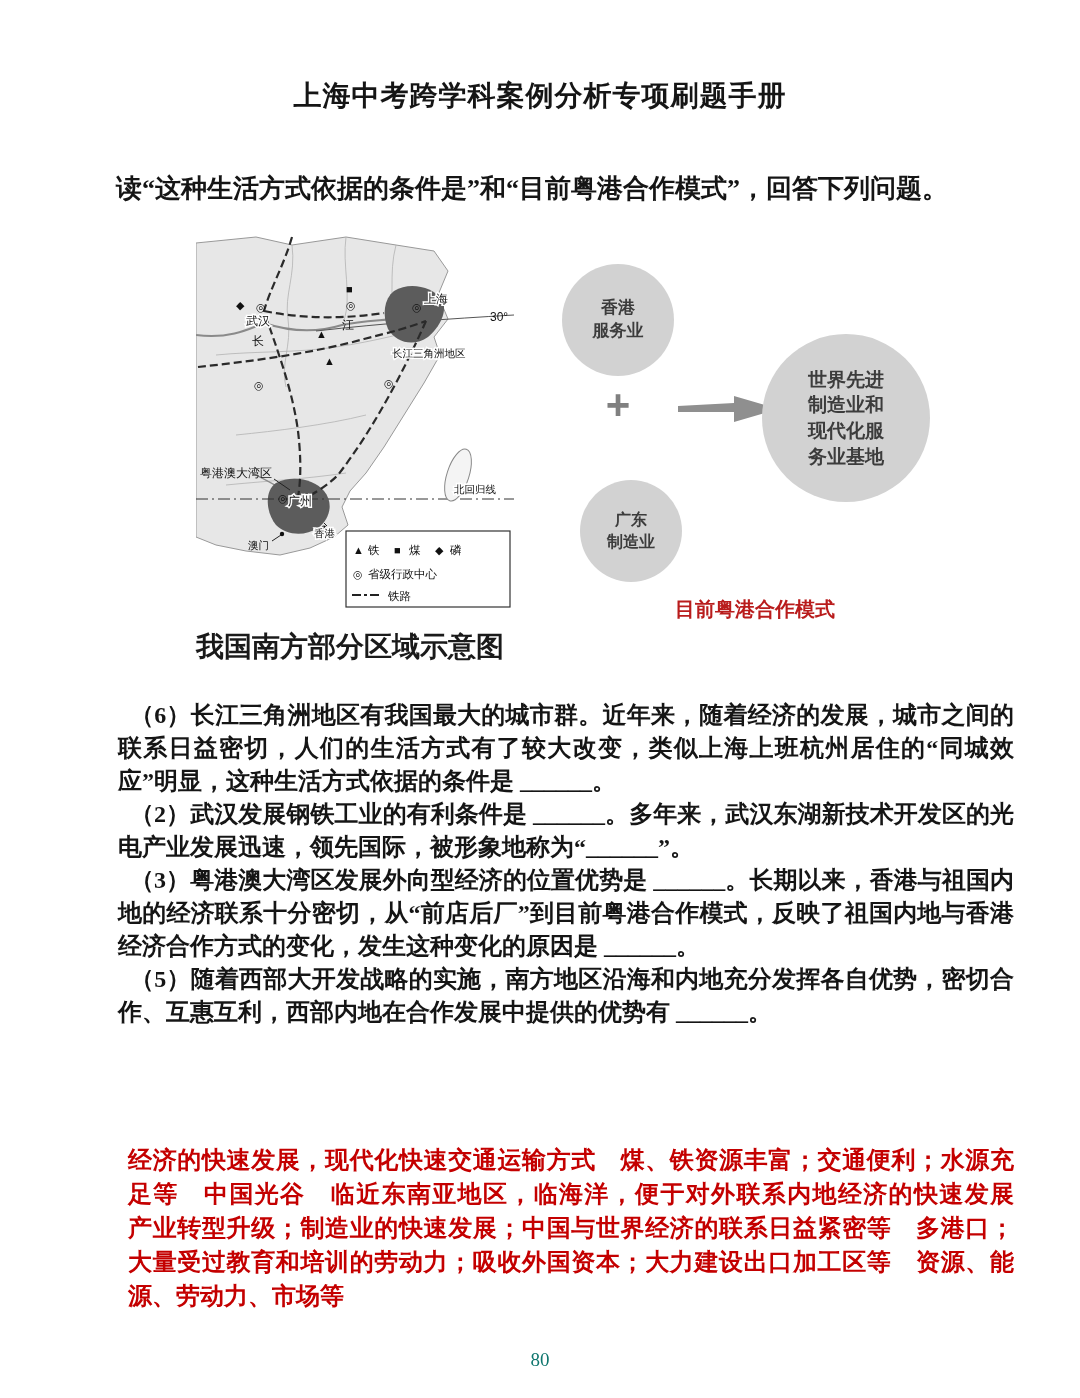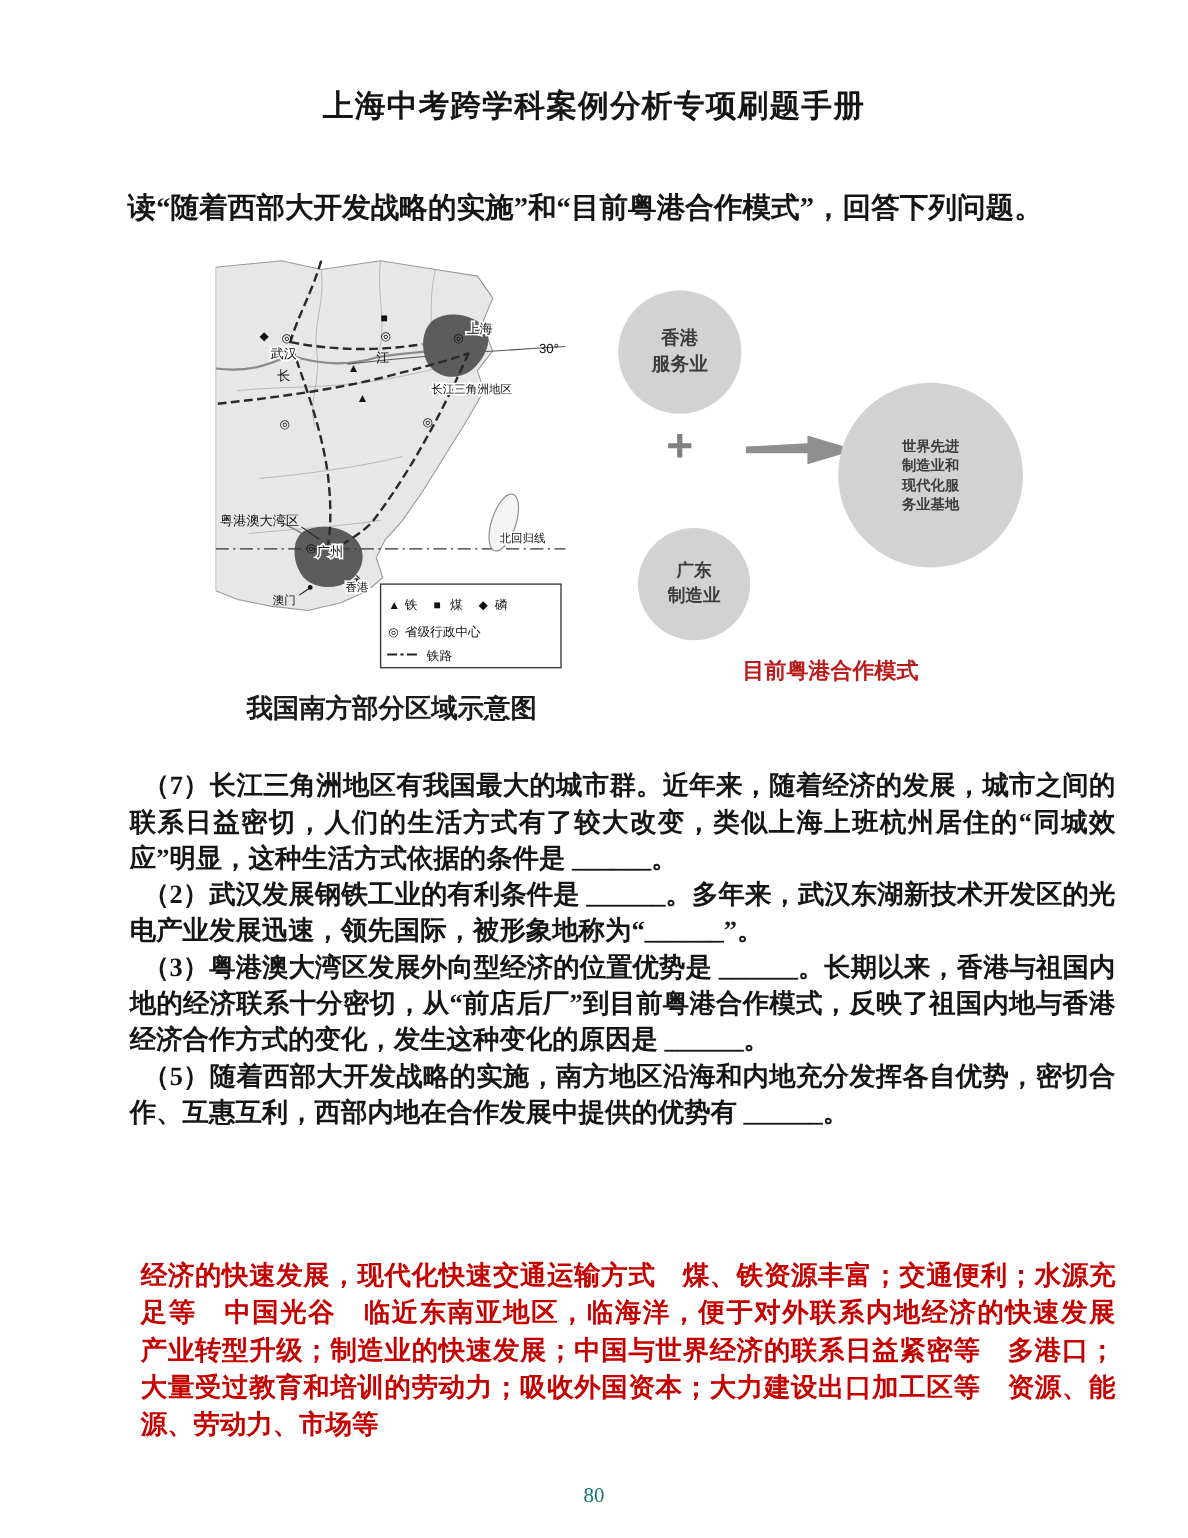--- a/index.html
+++ b/index.html
@@ -17,32 +17,32 @@
            font-size:26px; font-weight:bold; }
 
   
   .map-figure { position:absolute; left:196px; top:232px; width:320px; }
   .map-svg { display:block; background:#ffffff; }
   .map-svg text { font-family:"Liberation Sans","DejaVu Sans",sans-serif; font-size:12px; fill:#111; }
   .map-svg text.small { font-size:10.5px; }
   .map-svg text.marker { font-size:11px; }
   .map-svg text.halo { stroke:#ffffff; stroke-width:3px; paint-order:stroke; }
   .map-svg text.legend-label { font-size:11.5px; }
-  .map-caption { margin-top:8px; text-align:center; font-size:24px; font-weight:bold; color:#1a1a1a; }
+  .map-caption { margin-top:8px; font-size:28px; font-weight:bold; color:#1a1a1a; }
 
   
   .diagram { position:absolute; left:540px; top:245px; width:430px; height:375px;
              font-family:"Liberation Sans","DejaVu Sans",sans-serif; }
   .circle { position:absolute; border-radius:50%; background:#d2d2d2;
             display:flex; align-items:center; justify-content:center;
             text-align:center; font-weight:bold; color:#3c3c3c;
             white-space:pre-line; line-height:1.35; }
   .c1 { left:22px; top:16px; width:112px; height:112px; font-size:17px; }
   .c2 { left:40px; top:232px; width:102px; height:102px; font-size:16px; }
-  .c3 { left:222px; top:100px; width:168px; height:168px; font-size:13px; }
+  .c3 { left:222px; top:86px; width:168px; height:168px; font-size:19px; }
   .plus { position:absolute; left:56px; top:136px; width:44px; text-align:center;
           font-size:42px; font-weight:bold; color:#808080; line-height:1; }
   .arrow { position:absolute; left:138px; top:148px; }
   .diagram-caption { position:absolute; left:0; top:348px; width:430px;
                      text-align:center; font-size:20px; font-weight:bold; color:#b91c1c; }
 
   
   .questions { position:absolute; left:118px; top:696px; width:896px;
                font-size:24px; font-weight:bold; line-height:33px; text-align:justify; }
   .questions p { margin:0; text-indent:12px; }
@@ -55,21 +55,21 @@
 
   .footer { position:absolute; top:1346px; left:0; width:100%; text-align:center;
             font-size:19px; color:#0f766e; }
 </style>
 </head>
 <body>
 
 <div class="page">
 
   <div class="title">上海中考跨学科案例分析专项刷题手册</div>
-  <p class="intro">读“随着西部大开发战略的实施”和“目前粤港合作模式”，回答下列问题。</p>
+  <p class="intro">读“这种生活方式依据的条件是”和“目前粤港合作模式”，回答下列问题。</p>
 
   <figure class="map-figure">
     <svg class="map-svg" viewBox="0 0 320 385" width="320" height="385">
 
       <path d="M0,8 L60,2 L96,10 L150,2 L200,10 L238,16 L252,36 L242,60 L252,84 L238,102 L244,120 L228,148 L208,180 L188,212 L170,238 L154,256 L146,272 L152,290 L138,302 L114,313 L84,320 L50,316 L20,310 L0,302 Z" fill="#e7e7e7" stroke="#999999" stroke-width="1"></path>
 
       <path d="M96,10 C100,40 88,60 92,84 C96,110 84,130 90,152 M150,2 C146,30 156,60 148,86 M200,10 C192,40 200,66 192,88 M20,120 C60,116 100,118 140,112 C180,106 210,98 238,90 M40,200 C80,196 130,190 170,180 M30,250 C70,246 110,244 150,238" fill="none" stroke="#b2b2b2" stroke-width="0.8"></path>
 
       <path d="M0,100 C30,104 50,96 68,88 C92,96 120,98 146,90 C176,84 206,86 226,78 C236,74 242,70 248,66" fill="none" stroke="#8a8a8a" stroke-width="2"></path>
 
@@ -151,21 +151,21 @@
       <polygon points="0,10 56,7 56,0 100,13 56,26 56,16 0,16" fill="#8f8f8f"></polygon>
     </svg>
     <div class="circle c3">世界先进
 制造业和
 现代化服
 务业基地</div>
     <div class="diagram-caption">目前粤港合作模式</div>
   </div>
 
   <div class="questions">
-    <p>（7）长江三角洲地区有我国最大的城市群。近年来，随着经济的发展，城市之间的联系日益密切，人们的生活方式有了较大改变，类似上海上班杭州居住的“同城效应”明显，这种生活方式依据的条件是 ______。</p>
+    <p>（6）长江三角洲地区有我国最大的城市群。近年来，随着经济的发展，城市之间的联系日益密切，人们的生活方式有了较大改变，类似上海上班杭州居住的“同城效应”明显，这种生活方式依据的条件是 ______。</p>
     <p>（2）武汉发展钢铁工业的有利条件是 ______。多年来，武汉东湖新技术开发区的光电产业发展迅速，领先国际，被形象地称为“______”。</p>
     <p>（3）粤港澳大湾区发展外向型经济的位置优势是 ______。长期以来，香港与祖国内地的经济联系十分密切，从“前店后厂”到目前粤港合作模式，反映了祖国内地与香港经济合作方式的变化，发生这种变化的原因是 ______。</p>
     <p>（5）随着西部大开发战略的实施，南方地区沿海和内地充分发挥各自优势，密切合作、互惠互利，西部内地在合作发展中提供的优势有 ______。</p>
   </div>
 
   <div class="answers">
     <p class="answer-text">经济的快速发展，现代化快速交通运输方式　煤、铁资源丰富；交通便利；水源充足等　中国光谷　临近东南亚地区，临海洋，便于对外联系内地经济的快速发展　产业转型升级；制造业的快速发展；中国与世界经济的联系日益紧密等　多港口；大量受过教育和培训的劳动力；吸收外国资本；大力建设出口加工区等　资源、能源、劳动力、市场等</p>
   </div>
 
   <div class="footer">80</div>

